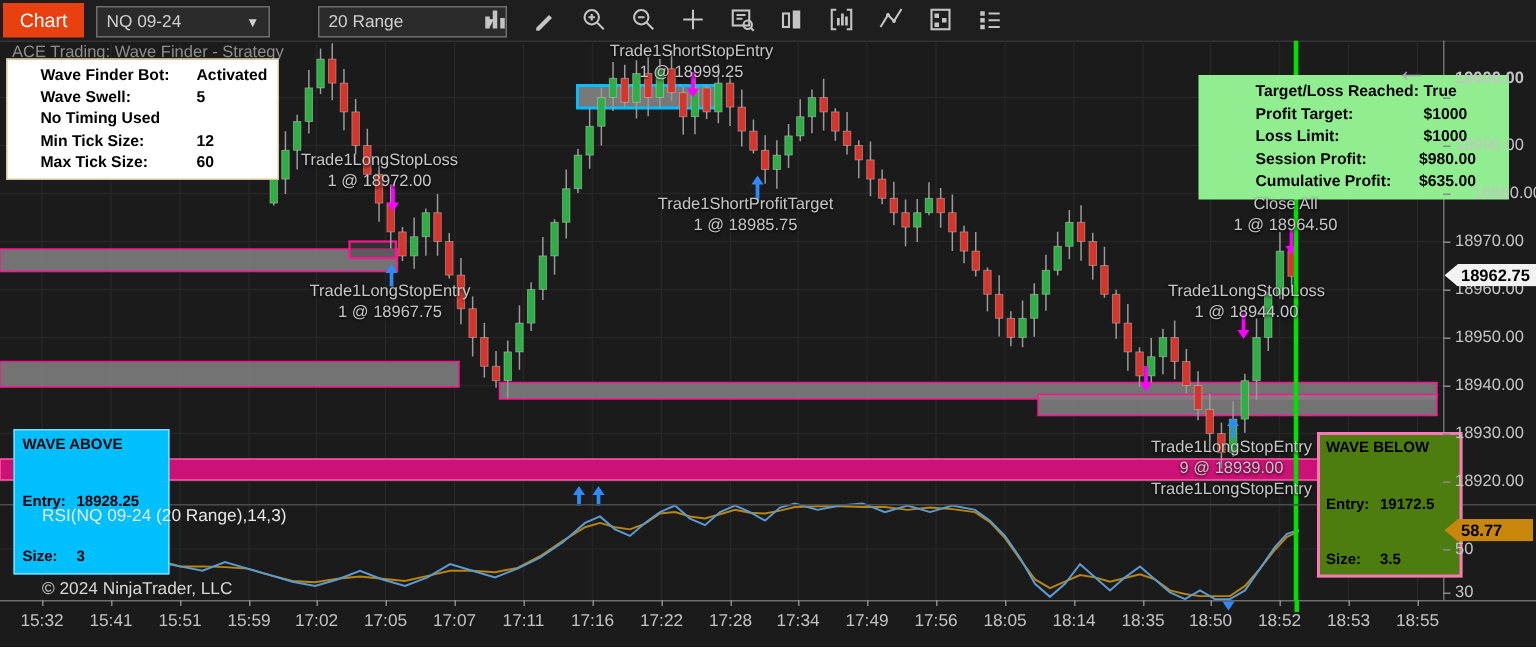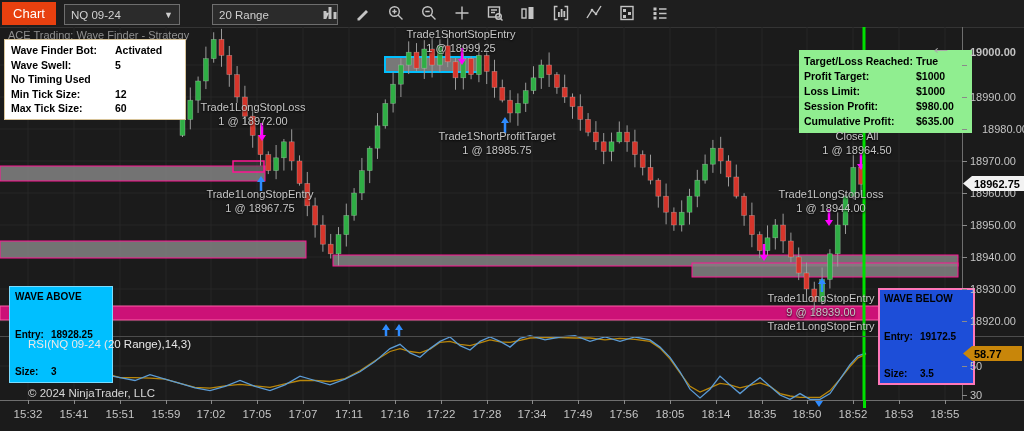--- a/index.html
+++ b/index.html
@@ -29,26 +29,26 @@
   .time-tick{position:absolute;top:400px;width:1px;height:4px;background:#8a8a8a;}
   .badge{position:absolute;left:963px;height:15px;font-size:11px;font-weight:bold;color:#000;
          display:flex;align-items:center;padding:0 4px 0 11px;
          clip-path:polygon(0 50%,9px 0,100% 0,100% 100%,9px 100%);}
   #price-badge{top:176px;width:57px;background:#f2f2f2;}
   #rsi-badge{top:346px;width:44px;background:#c8860a;}
   
   #strategy-label{position:absolute;left:8px;top:29px;font-size:11px;color:#8f8f8f;}
   .nt-box{position:absolute;font-weight:bold;color:#000;line-height:14.5px;font-size:10.5px;}
   #info-box{left:4px;top:39px;width:168px;background:#ffffff;border:1px solid #d8c49a;padding:3px 6px;}
-  #stats-box{left:799px;top:50px;width:163px;background:#90ee90;padding:4px 5px;line-height:15px;font-size:10.5px;}
-  .box-row{display:flex;white-space:nowrap;}
+  #stats-box{left:799px;top:50px;width:163px;background:#90ee90;padding:4px 22px;line-height:15px;font-size:10.5px;}
+  .box-row{display:flex;white-space:nowrap;margin-left:16px;}
   #info-box .lbl{width:104px;}
   #stats-box .lbl{width:112px;}
   #wave-above{left:9px;top:286px;width:92px;background:#00bfff;border:1px solid #79dcff;padding:3px 5px;font-size:10px;line-height:13.5px;}
-  #wave-below{left:878px;top:288px;width:85px;background:#1d4ed8;border:2px solid #ff77b9;padding:2px 4px;font-size:10px;line-height:13.5px;}
+  #wave-below{left:878px;top:288px;width:85px;background:#4d7c0f;border:2px solid #ff77b9;padding:2px 4px;font-size:10px;line-height:13.5px;}
   .wave-row{display:flex;margin-top:24px;}
   .wave-row .lbl{width:36px;}
   #back-arrow{position:absolute;left:930px;top:34px;font-size:22px;color:#a8a8a8;cursor:pointer;}
   
   .anno{position:absolute;transform:translateX(-50%);text-align:center;font-size:11px;line-height:13.5px;
         color:#c6c6c6;white-space:nowrap;text-shadow:0 1px 2px #000;}
   #rsi-name{position:absolute;left:28px;top:338px;font-size:11.5px;color:#e8e8e8;}
   #copyright{position:absolute;left:28px;top:387px;font-size:11.5px;color:#d8d8d8;}
   .tmarker{position:absolute;}
 </style>

